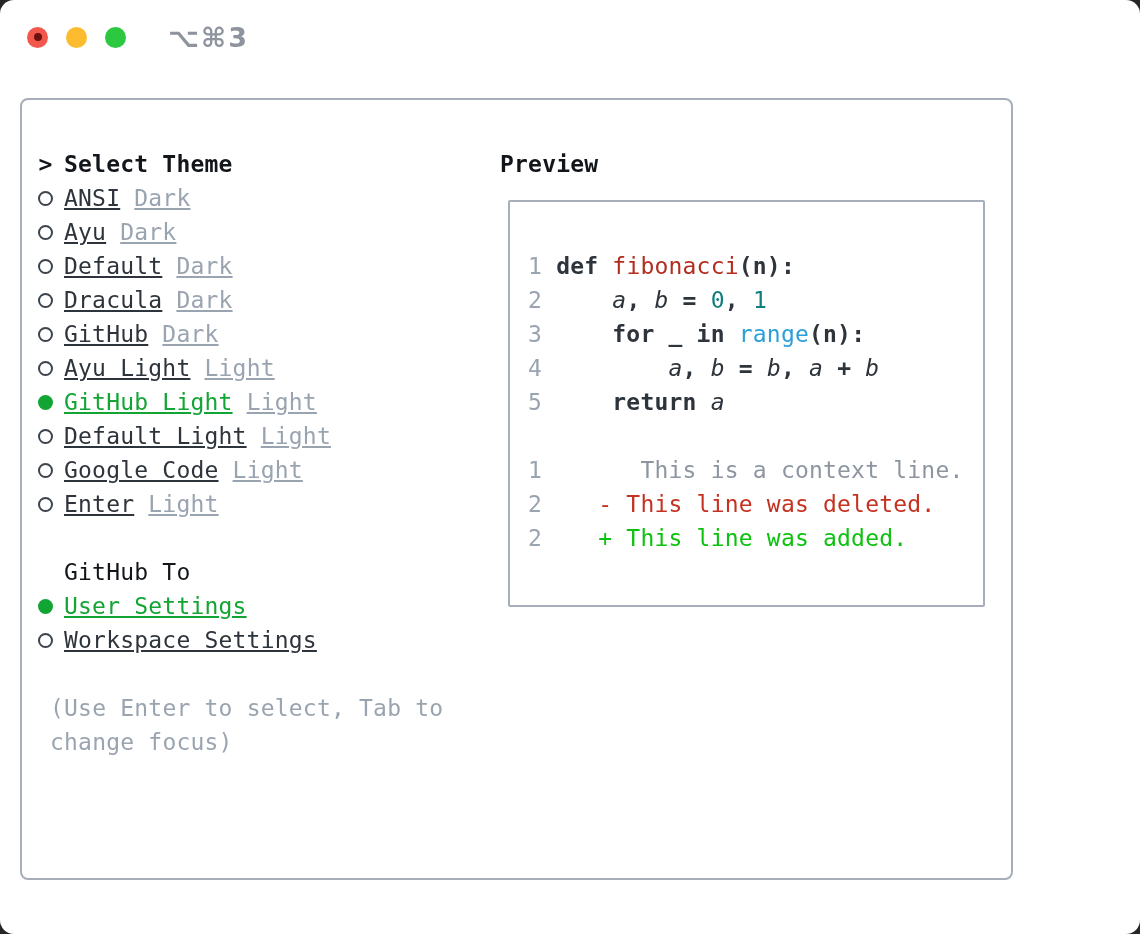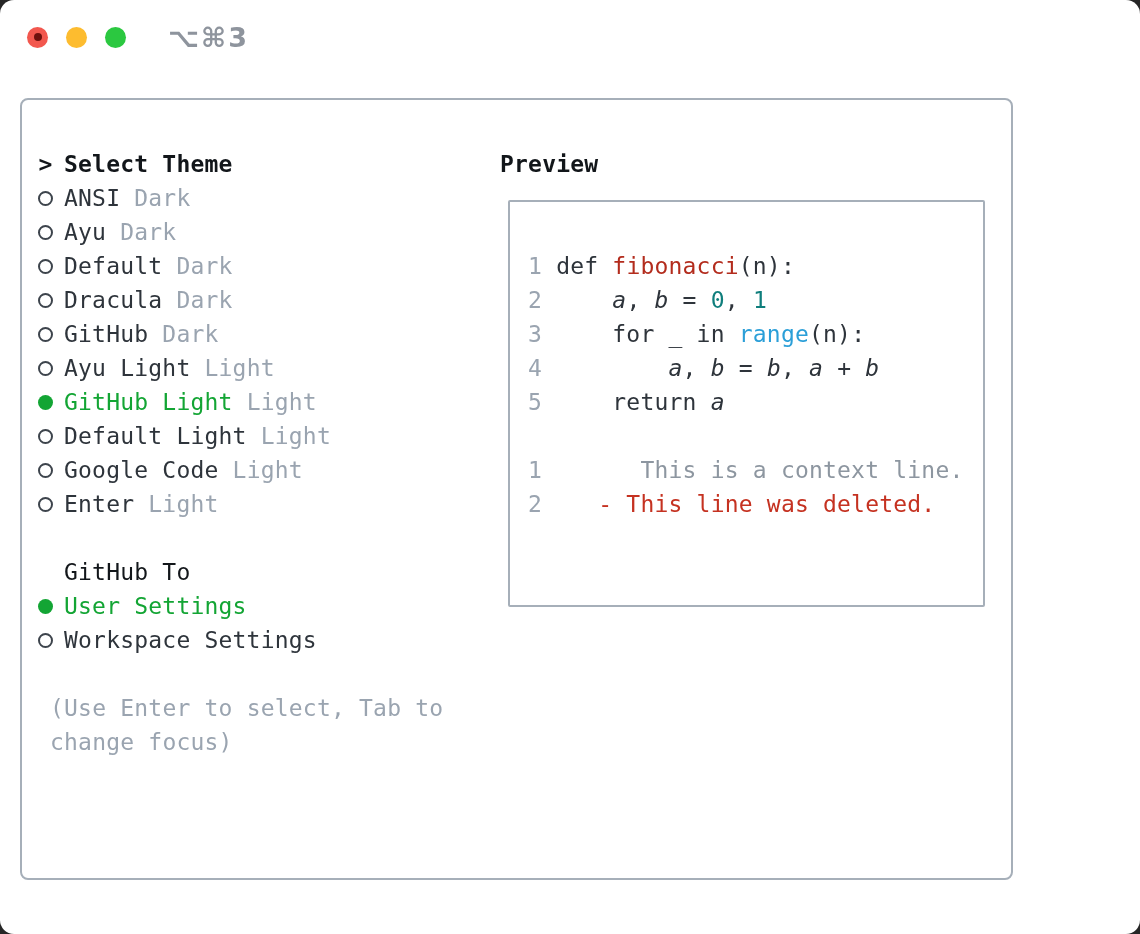--- a/index.html
+++ b/index.html
@@ -65,39 +65,39 @@
   .row{display:flex;align-items:center;height:34px;white-space:pre;}
   .slot{width:15px;flex:none;margin-right:11px;display:flex;align-items:center;justify-content:center;}
   .prompt{color:var(--text-black);font-weight:700;}
   .bullet{
     width:15px;height:15px;border-radius:50%;
     border:2px solid #3d444c;flex:none;
   }
   .bullet.sel{border:none;background:var(--selection-green);}
   .hdr{font-weight:700;color:var(--text-black);}
   .subhdr{color:var(--text-black);}
-  .name{color:var(--text-dark);}
+  .name{color:var(--text-dark);text-decoration:underline;}
   .name.sel-text{color:var(--selection-green);}
-  .variant{color:var(--muted-gray);}
+  .variant{color:var(--muted-gray);text-decoration:underline;}
   .gap-row{height:34px;}
   .help{margin-top:0;color:var(--muted-gray);line-height:34px;white-space:pre;margin-left:12px;}
   
   .right-col{flex:1;}
   .preview-title{height:34px;display:flex;align-items:center;font-weight:700;color:var(--text-black);}
   .preview-box{
     margin-top:19px;margin-left:8px;
     width:477px;height:407px;
     border:2px solid var(--border-gray);
     border-radius:2px;
     padding:47px 0 0 18px;
     overflow:hidden;
   }
   .cline{height:34px;line-height:34px;white-space:pre;color:var(--text-dark);}
   .lnum{color:var(--muted-gray);}
-  .tk-plain{color:var(--text-dark);}
+  .tk-plain{color:var(--text-dark);font-weight:bold;}
   .tk-fn{color:var(--function-red);}
   .tk-var{color:var(--text-dark);font-style:italic;}
   .tk-num{color:var(--number-teal);}
   .tk-builtin{color:var(--builtin-blue);}
   .tk-ctx{color:var(--context-gray);margin-top:33px;}
   .tk-del{color:var(--deleted-red);}
   .tk-add{color:var(--added-green);}
 </style>
 </head>
 <body>
@@ -158,18 +158,19 @@
             <div class="cline"><span class="lnum">1</span> <span class="tk-plain">def </span><span class="tk-fn">fibonacci</span><span class="tk-plain">(n):</span></div>
             <div class="cline"><span class="lnum">2</span> <span class="tk-plain">    </span><span class="tk-var">a</span><span class="tk-plain">, </span><span class="tk-var">b</span><span class="tk-plain"> = </span><span class="tk-num">0</span><span class="tk-plain">, </span><span class="tk-num">1</span></div>
             <div class="cline"><span class="lnum">3</span> <span class="tk-plain">    for _ in </span><span class="tk-builtin">range</span><span class="tk-plain">(n):</span></div>
             <div class="cline"><span class="lnum">4</span> <span class="tk-plain">        </span><span class="tk-var">a</span><span class="tk-plain">, </span><span class="tk-var">b</span><span class="tk-plain"> = </span><span class="tk-var">b</span><span class="tk-plain">, </span><span class="tk-var">a</span><span class="tk-plain"> + </span><span class="tk-var">b</span></div>
             <div class="cline"><span class="lnum">5</span> <span class="tk-plain">    return </span><span class="tk-var">a</span></div>
           </div>
         <div class="gap-row"></div>
         <div id="diff-block">
             <div class="cline"><span class="lnum">1</span> <span class="tk-ctx">      This is a context line.</span></div>
             <div class="cline"><span class="lnum">2</span> <span class="tk-del">   - This line was deleted.</span></div>
+            <div class="cline"><span class="lnum">2</span> <span class="tk-add">   + This line was added.</span></div>
           </div>
       </div>
     </div>
 
   </div>
 </div>
 
 </body></html>

